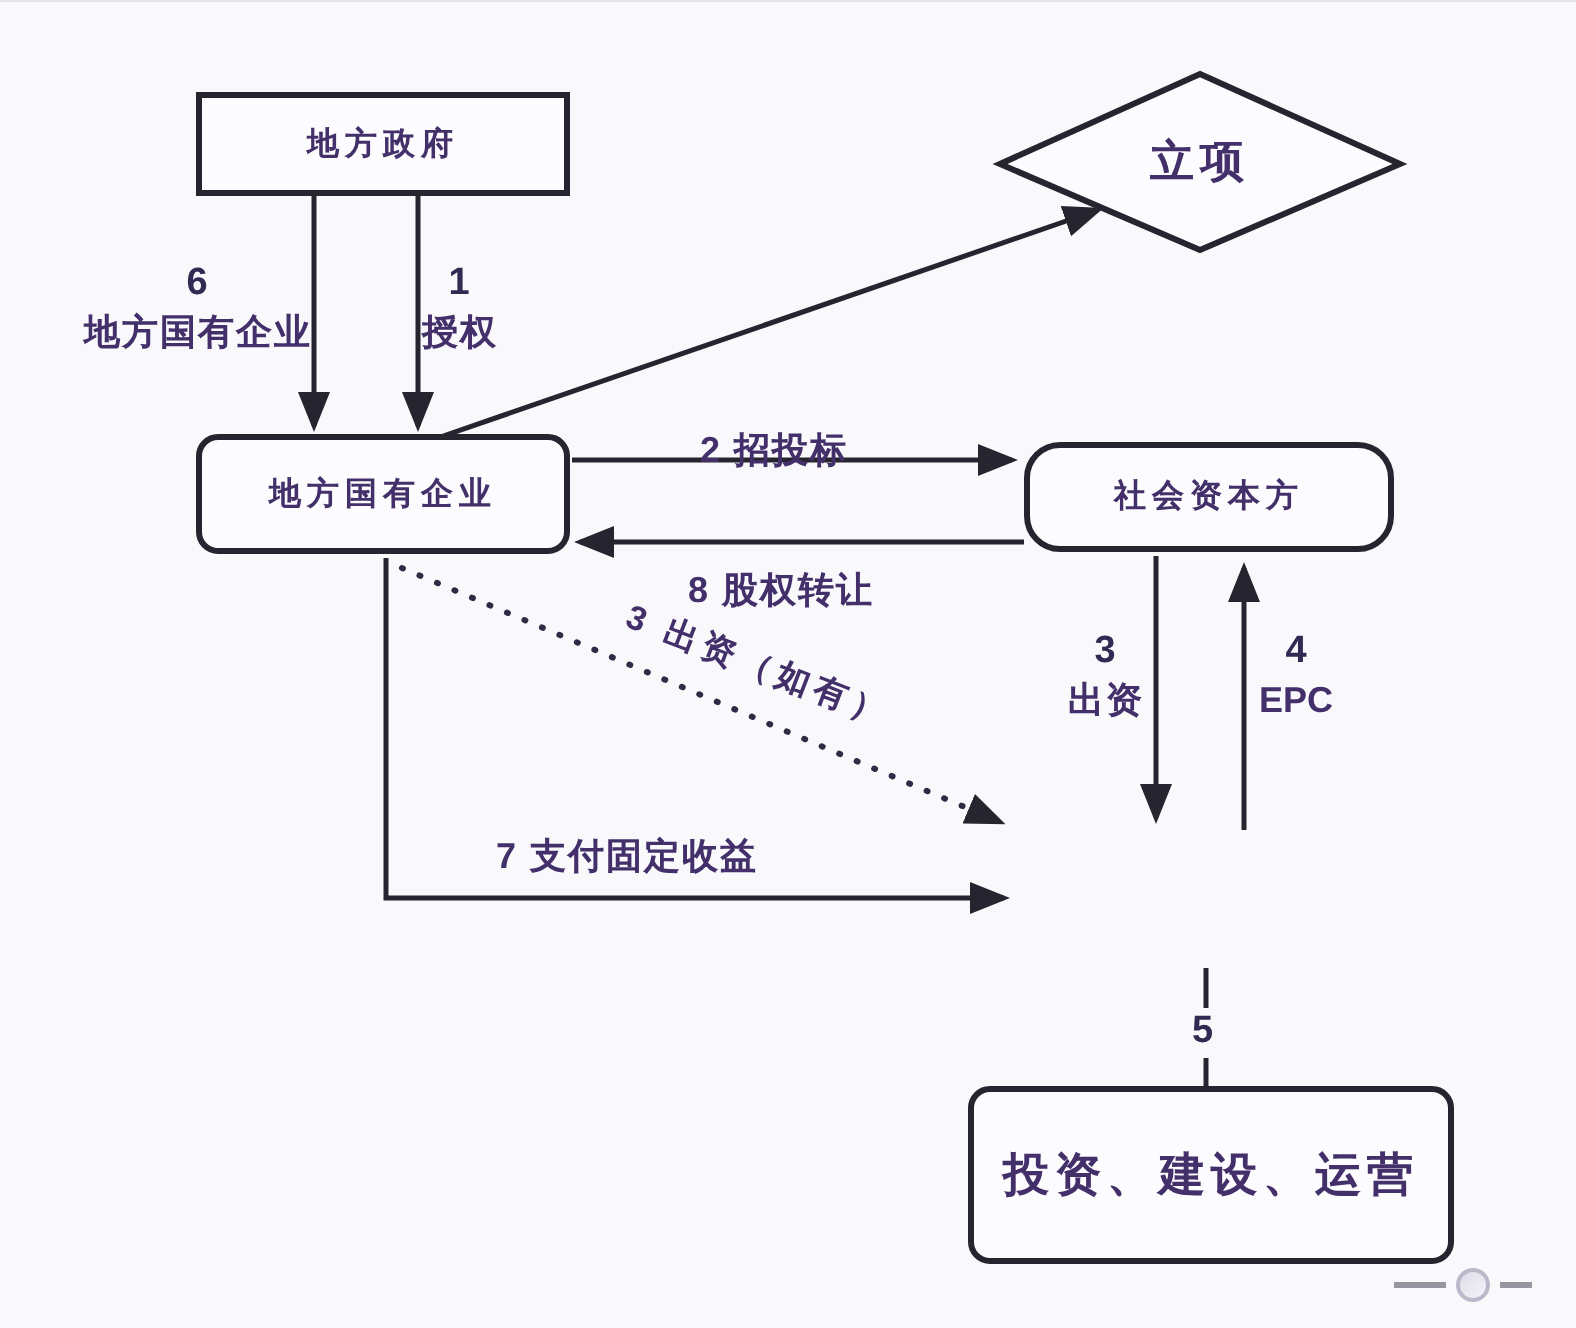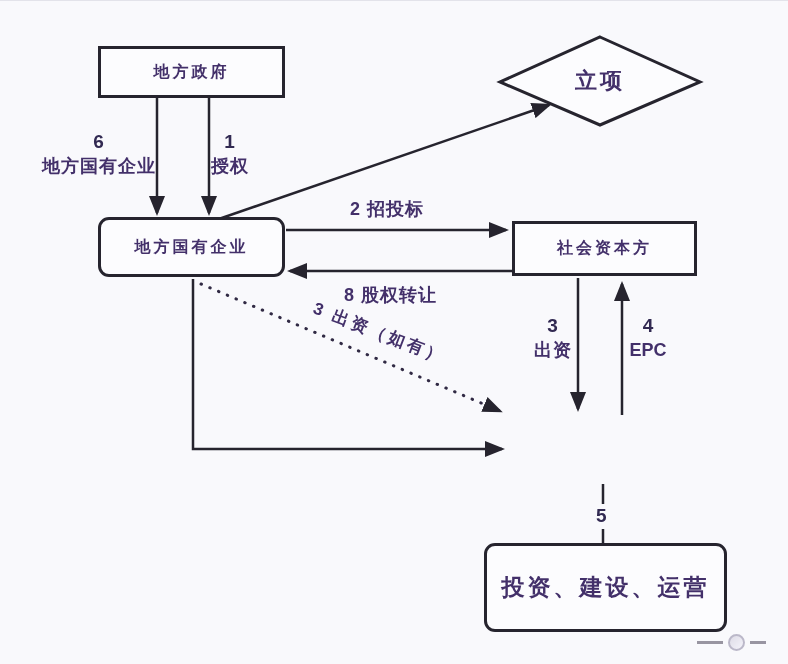--- a/index.html
+++ b/index.html
@@ -76,51 +76,52 @@
     <line x1="603" y1="483" x2="603" y2="503" stroke="#26242e" stroke-width="2.5"></line>
     <line x1="603" y1="528" x2="603" y2="543" stroke="#26242e" stroke-width="2.5"></line>
   </svg>
 
   <div class="node" style="left:98px;top:45px;width:187px;height:52px;">地方政府</div>
 
   <div class="diamond-label">立项</div>
 
   <div class="node rounded" style="left:98px;top:216px;width:187px;height:60px;">地方国有企业</div>
 
-  <div class="node" style="left:512px;top:220px;width:185px;height:55px;">社会资本方</div>
+  <div class="node" style="left:512px;top:220px;width:185px;height:55px;border-radius:18px;">社会资本方</div>
 
 
   <div class="node rounded" style="left:484px;top:542px;width:243px;height:89px;font-size:23px;">投资、建设、运营</div>
 
   <div class="lbl stack" style="left:26px;top:129px;width:146px;">
     <span class="num">6</span>
     <span>地方国有企业</span>
   </div>
 
   <div class="lbl stack" style="left:190px;top:129px;width:80px;">
     <span class="num">1</span>
     <span>授权</span>
   </div>
 
-  <div class="lbl" style="left:350px;top:196px;">2 招投标</div>
+  <div class="lbl" style="left:350px;top:212px;">2 招投标</div>
 
   <div class="lbl" style="left:344px;top:282px;">8 股权转让</div>
 
   <div class="lbl rot" style="left:318px;top:296px;">3 出资（如有）</div>
 
   <div class="lbl stack" style="left:525px;top:313px;width:56px;">
     <span class="num">3</span>
     <span>出资</span>
   </div>
 
   <div class="lbl stack" style="left:618px;top:313px;width:60px;letter-spacing:0;">
     <span class="num">4</span>
     <span>EPC</span>
   </div>
 
+  <div class="lbl" style="left:248px;top:415px;">7 支付固定收益</div>
 
   <div class="lbl" style="left:596px;top:504px;font-size:19px;font-weight:700;color:#322a52;">5</div>
 
   <div class="watermark">
     <span class="wm-dash"></span>
     <span class="wm-logo"></span>
     <span class="wm-dash short"></span>
   </div>
 
 </div>

